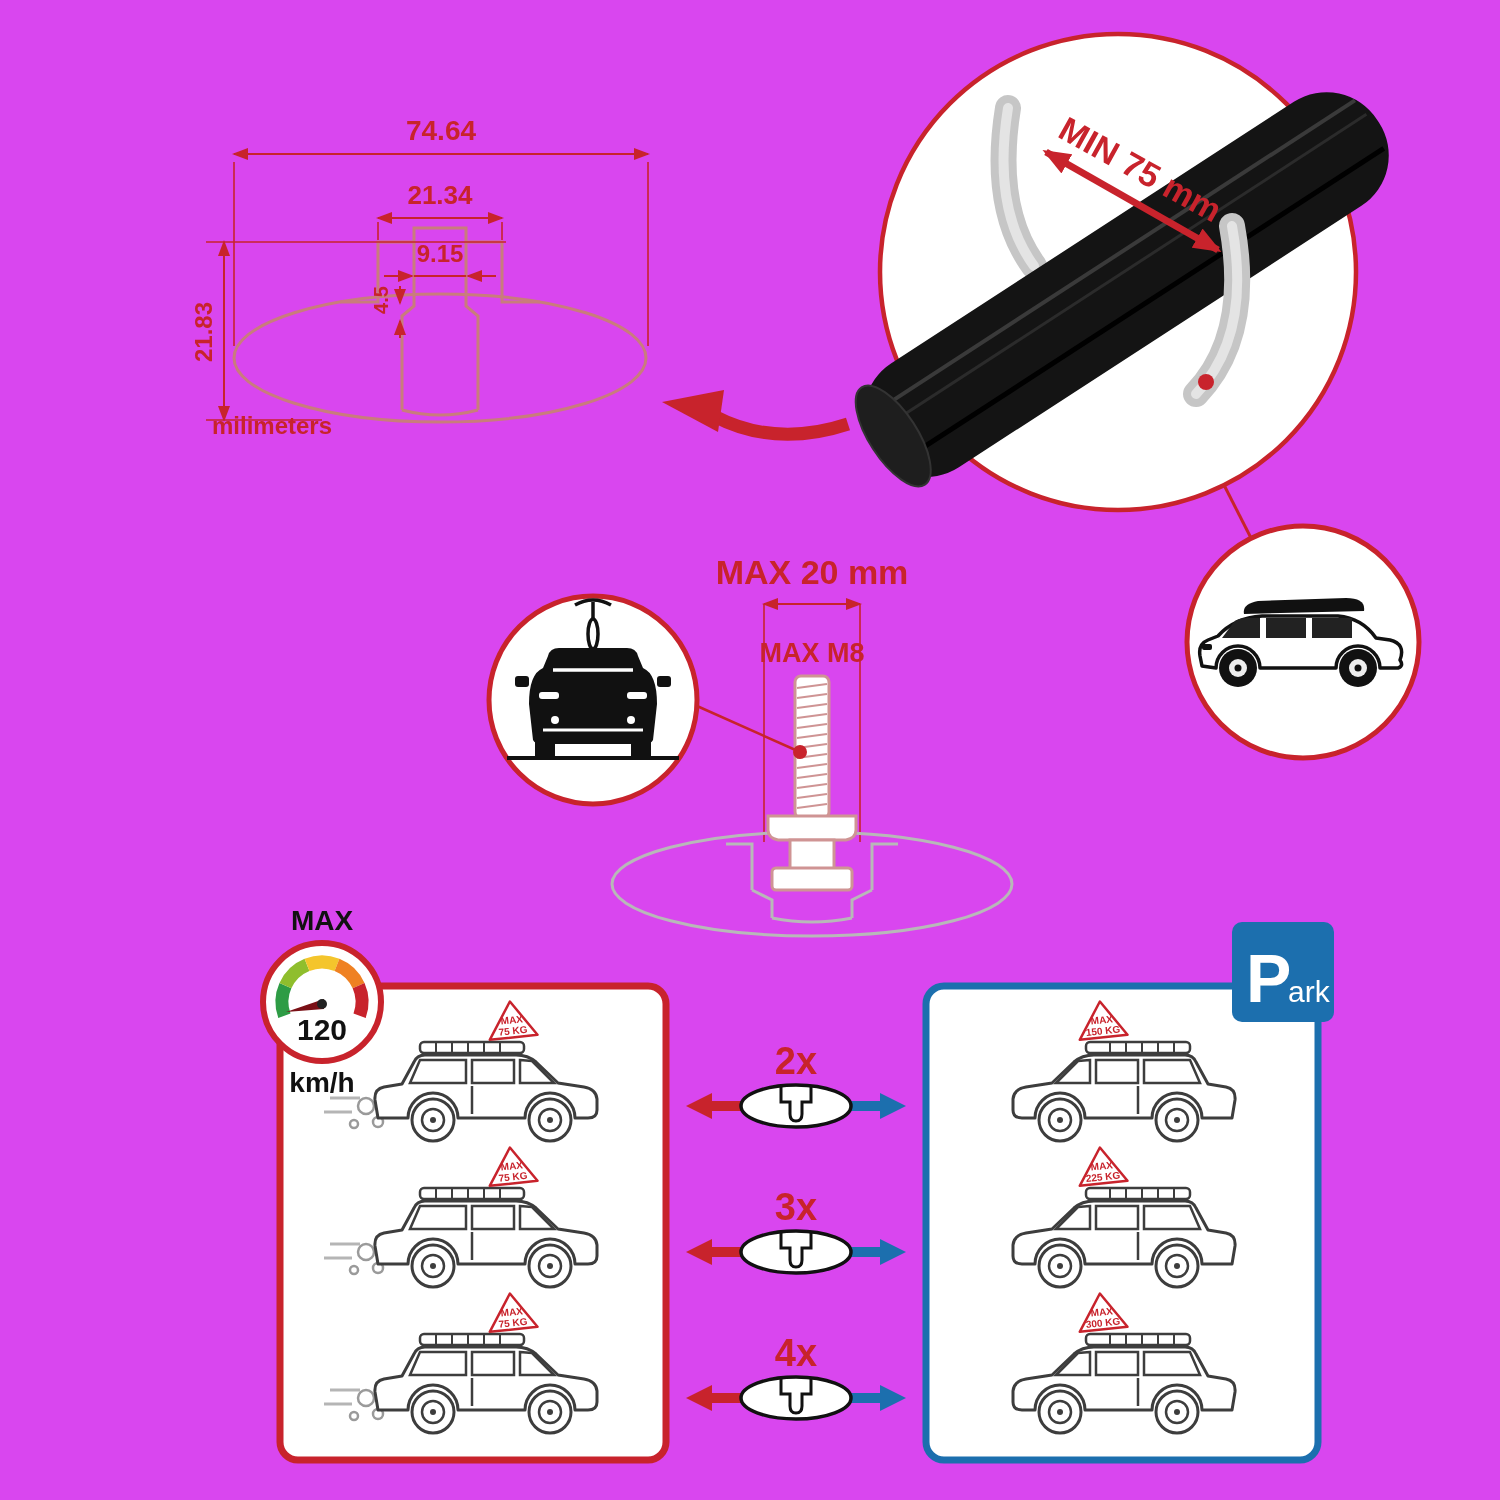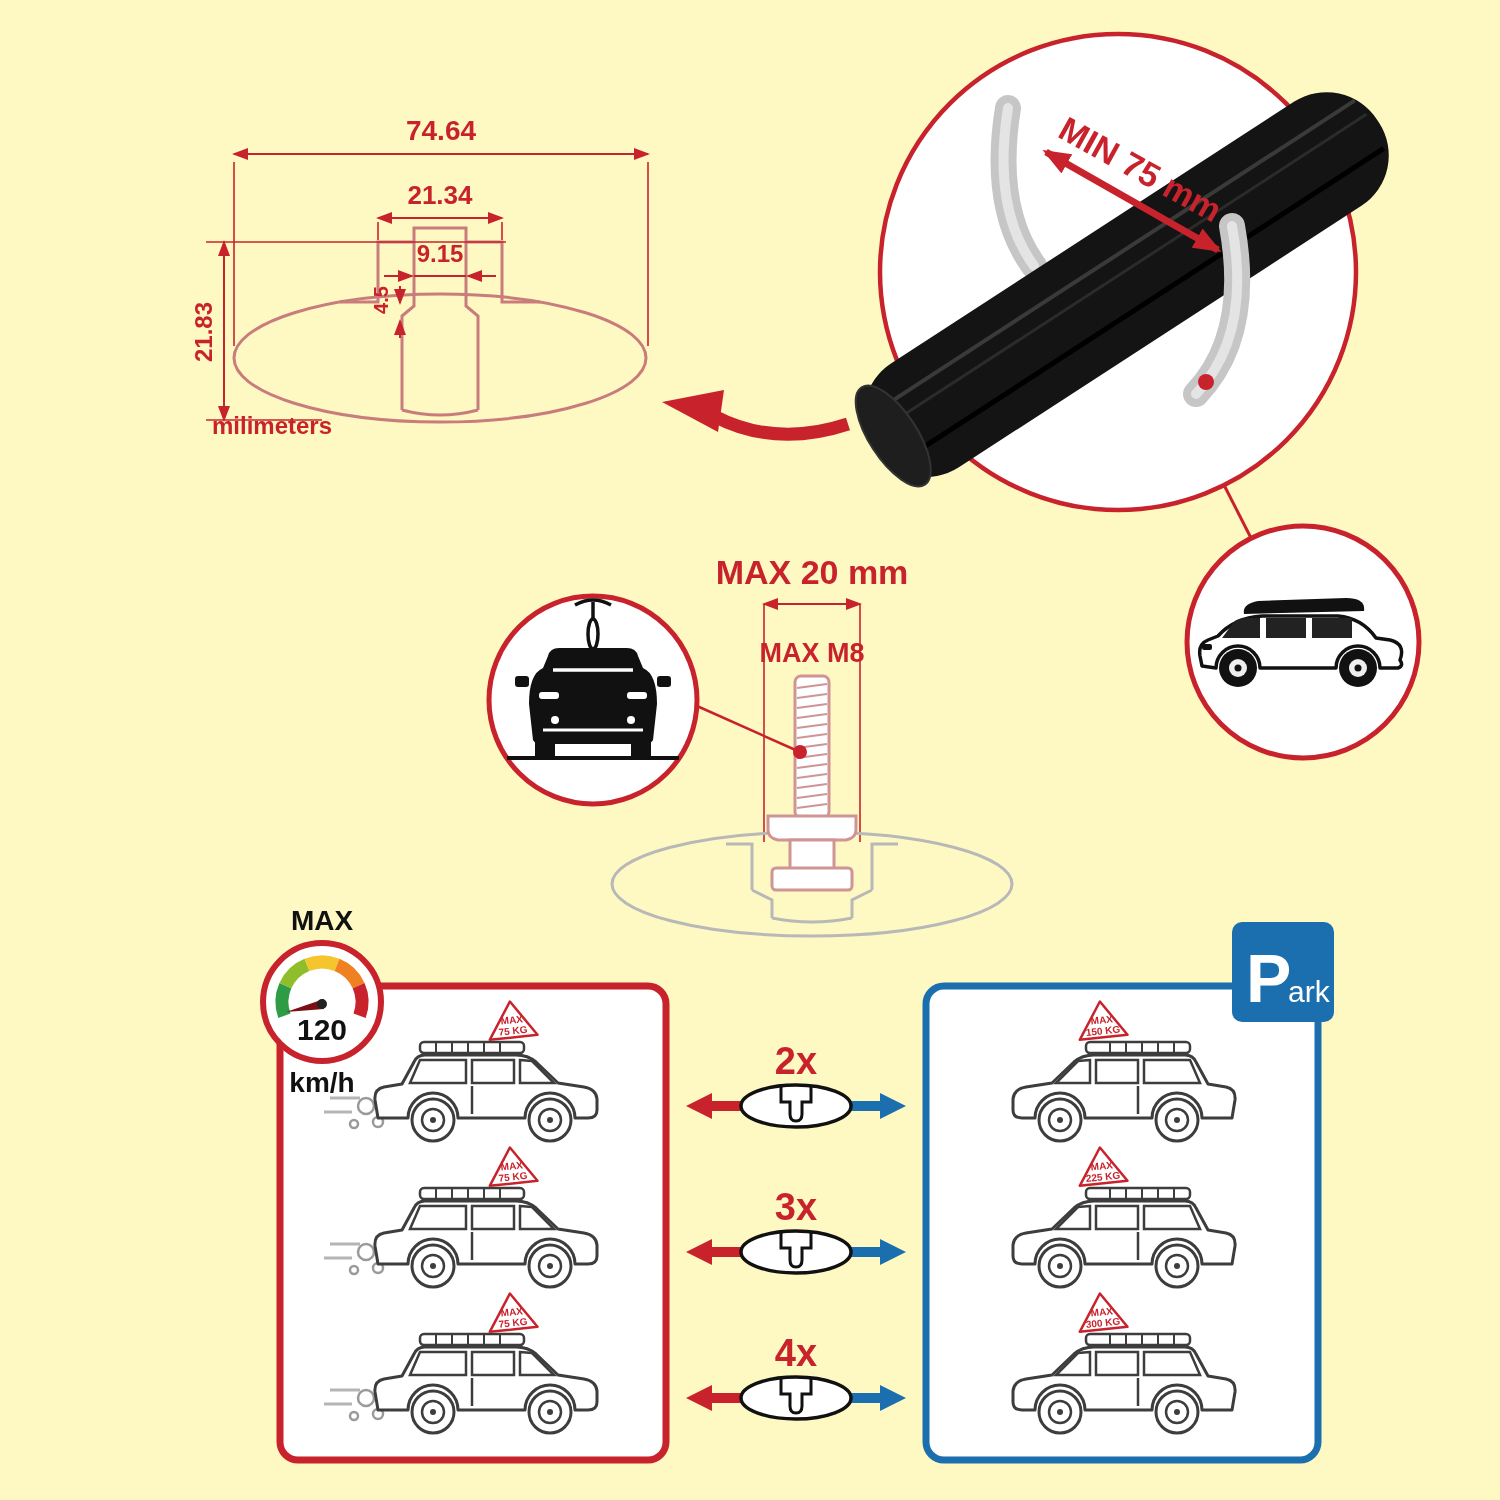--- a/index.html
+++ b/index.html
@@ -1,16 +1,16 @@
 <!DOCTYPE html>
 <html><head>
 <meta charset="utf-8">
 <style>
   html,body{margin:0;padding:0;background:#fff;}
-  .stage{width:1500px;height:1500px;position:relative;background:#fef9c3;overflow:hidden;}
+  .stage{width:1500px;height:1500px;position:relative;background:#d946ef;overflow:hidden;}
   text{font-family:"Liberation Sans",sans-serif;}
   .red-t{fill:#c8232c;font-weight:700;}
   .blk-t{fill:#111;font-weight:700;}
   .wht-t{fill:#fff;font-weight:700;}
   .dim-line{stroke:#c8232c;stroke-width:2;fill:none;}
   .ext-line{stroke:#c8232c;stroke-width:1.6;fill:none;}
   .profile{stroke:#c97c7c;stroke-width:3;fill:none;}
   .gprofile{stroke:#b8b8b8;stroke-width:3;fill:none;}
   .bolt{stroke:#cf9494;stroke-width:3;fill:#fff;}
   .carline{stroke:#3d3d3d;stroke-width:3;fill:#fff;}

